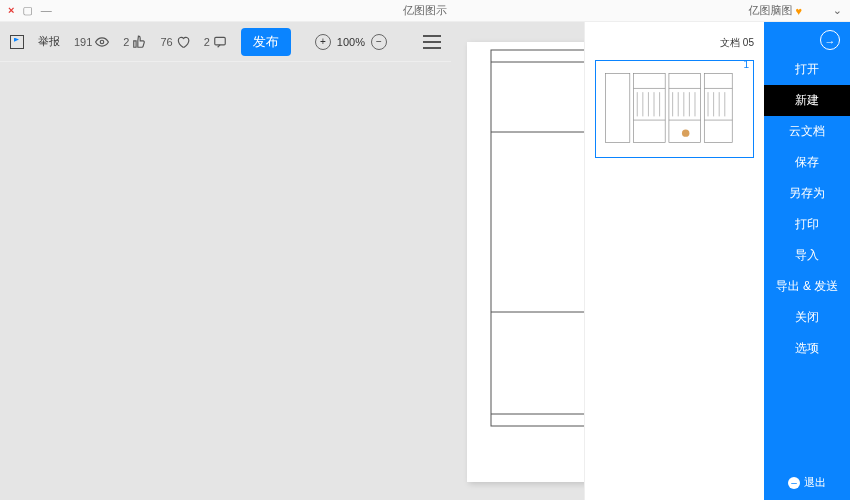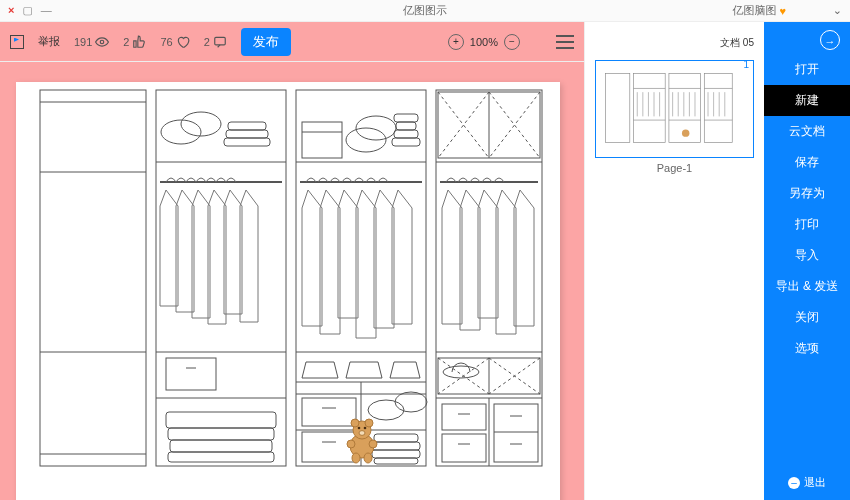--- a/index.html
+++ b/index.html
@@ -3,27 +3,27 @@
 <meta charset="utf-8">
 <style>
   * { box-sizing: border-box; margin: 0; padding: 0; }
   html, body { width: 850px; height: 500px; overflow: hidden; font-family: "Microsoft YaHei", Arial, sans-serif; font-size: 11px; color: #333; }
   body { display: flex; flex-direction: column; background: #fff; }
 
   .titlebar { height: 22px; display: flex; align-items: center; background:#fafafa; border-bottom:1px solid #eee; position: relative; }
   .titlebar .win-controls { display:flex; gap:8px; padding:0 8px; }
   .titlebar .win-x { color:#e53935; font-weight:bold; }
   .titlebar .title { position:absolute; left:50%; transform:translateX(-50%); color:#666; }
-  .titlebar .brand { position:absolute; right:64px; display:flex; align-items:center; gap:3px; color:#666;}
+  .titlebar .brand { position:absolute; right:48px; display:flex; align-items:center; gap:3px; color:#666;}
   .titlebar .heart { color:#ff9800; }
   .titlebar .chev { position:absolute; right:8px; color:#666; }
 
   .main { flex:1; display:flex; }
 
-  .canvas-area { flex:1; display:flex; flex-direction:column; background:#fca5a5; }
+  .canvas-area { flex:1; display:flex; flex-direction:row; background:#e5e5e5; }
   .toolbar { height:40px; display:flex; align-items:center; padding:0 10px; gap:12px; border-bottom:1px solid #eee;}
   .toolbar .left { display:flex; align-items:center; gap:14px; }
   .toolbar .left .flag { width:14px; height:14px; border:1px solid #444; position:relative; }
   .toolbar .left .flag::after{content:"";position:absolute;left:3px;top:2px;width:5px;height:7px;background:#0a84ff;clip-path:polygon(0 0,100% 30%,0 60%);}
   .toolbar .stat { display:flex; align-items:center; gap:3px; color:#555; }
   .toolbar .stat svg { width:14px; height:14px; }
   .toolbar .btn-primary { background:#0a84ff; color:#fff; padding:5px 12px; border-radius:4px; font-size:13px; cursor:pointer; }
   .toolbar .spacer { flex:1; }
   .toolbar .zoom { display:flex; align-items:center; gap:6px; color:#333; }
   .toolbar .zoom .circ{ width:16px;height:16px;border:1px solid #666;border-radius:50%;display:flex;align-items:center;justify-content:center;font-size:10px;line-height:1; }
@@ -316,21 +316,20 @@
           <g stroke="#999">
               <line x1="116" y1="26" x2="116" y2="52"></line>
               <line x1="122" y1="26" x2="122" y2="52"></line>
               <line x1="128" y1="26" x2="128" y2="52"></line>
               <line x1="134" y1="26" x2="134" y2="52"></line>
             </g>
         </g>
         <circle cx="92" cy="70" r="4" fill="#d9a05b"></circle>
       </svg>
     </div>
-    <div class="thumb-label">Page-1</div>
   </div>
 
   <div class="sidebar">
     <div class="top">
         <span class="arrow">→</span>
       </div>
     <div class="item">打开</div>
     <div class="item active">新建</div>
     <div class="item">云文档</div>
     <div class="item">保存</div>

